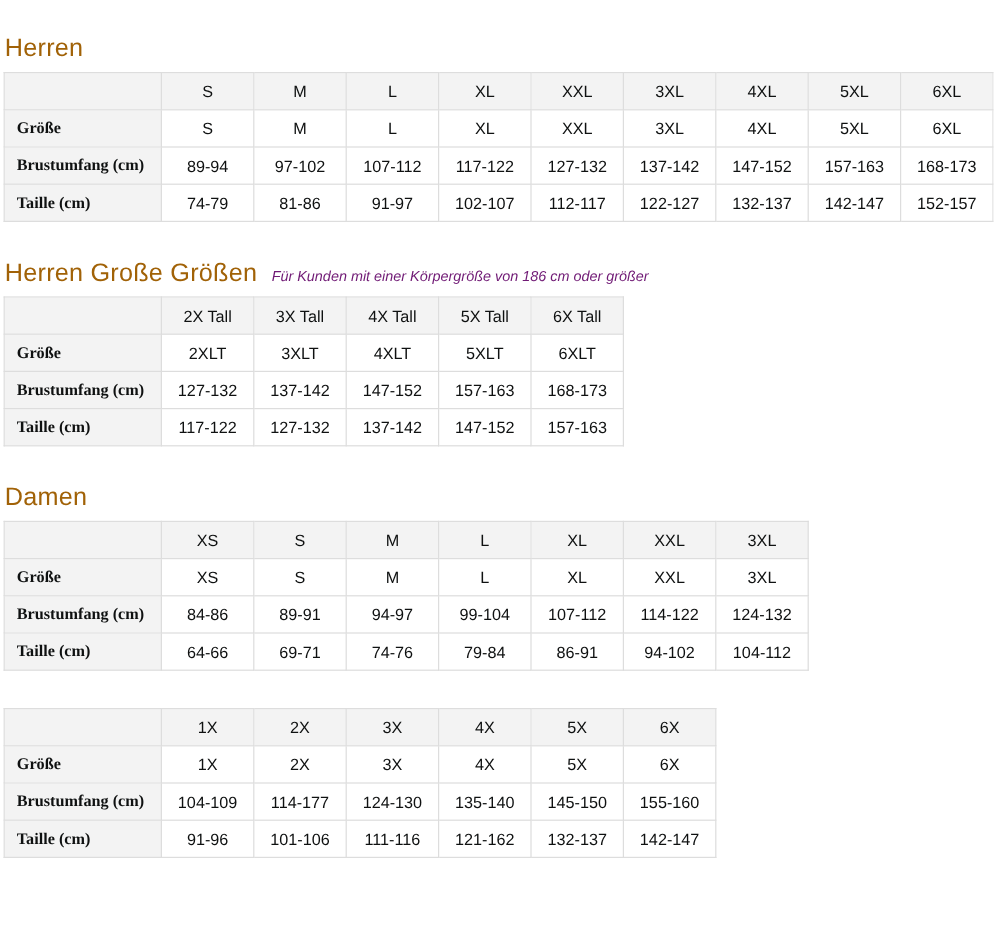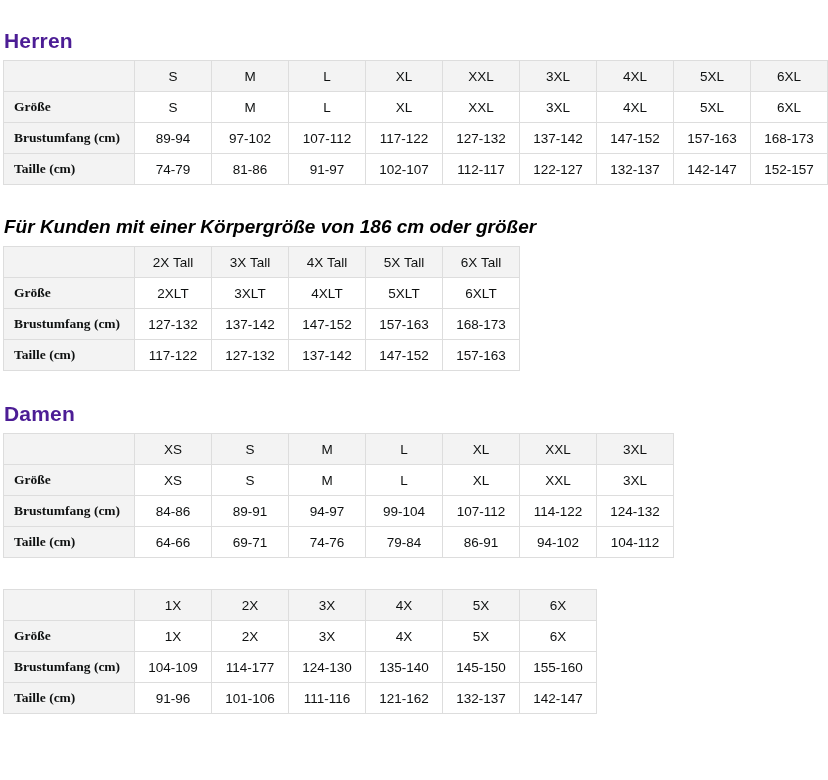--- a/index.html
+++ b/index.html
@@ -25,31 +25,31 @@
     margin-top: 29px;
   }
   .title-row {
     display: flex;
     align-items: baseline;
     gap: 12px;
     margin: 0 0 8px 1px;
   }
   .section-title {
     font-size: 21px;
-    font-weight: 700;
+    font-weight: 400;
     line-height: 1.1;
     margin: 0;
-    color: #4c1d95;
+    color: #a16207;
     letter-spacing: 0.2px;
   }
   .section-subtitle {
-    font-size: 19px;
+    font-size: 12px;
     font-style: italic;
-    font-weight: 700;
-    color: #000000;
+    font-weight: 400;
+    color: #701a75;
   }
   table.size-table {
     border-collapse: collapse;
     table-layout: fixed;
   }
   table.size-table th,
   table.size-table td {
     border: 1px solid #dddddd;
     height: 30px;
     font-size: 13.5px;
@@ -144,20 +144,21 @@
             <td>122-127</td>
             <td>132-137</td>
             <td>142-147</td>
             <td>152-157</td>
           </tr>
         </tbody>
       </table>
     </section>
     <section class="section">
       <div class="title-row">
+        <h2 class="section-title">Herren Große Größen</h2>
         <span class="section-subtitle">Für Kunden mit einer Körpergröße von 186 cm oder größer</span>
       </div>
       <table class="size-table">
         <colgroup>
           <col class="label-col">
           <col class="data-col">
           <col class="data-col">
           <col class="data-col">
           <col class="data-col">
           <col class="data-col">

